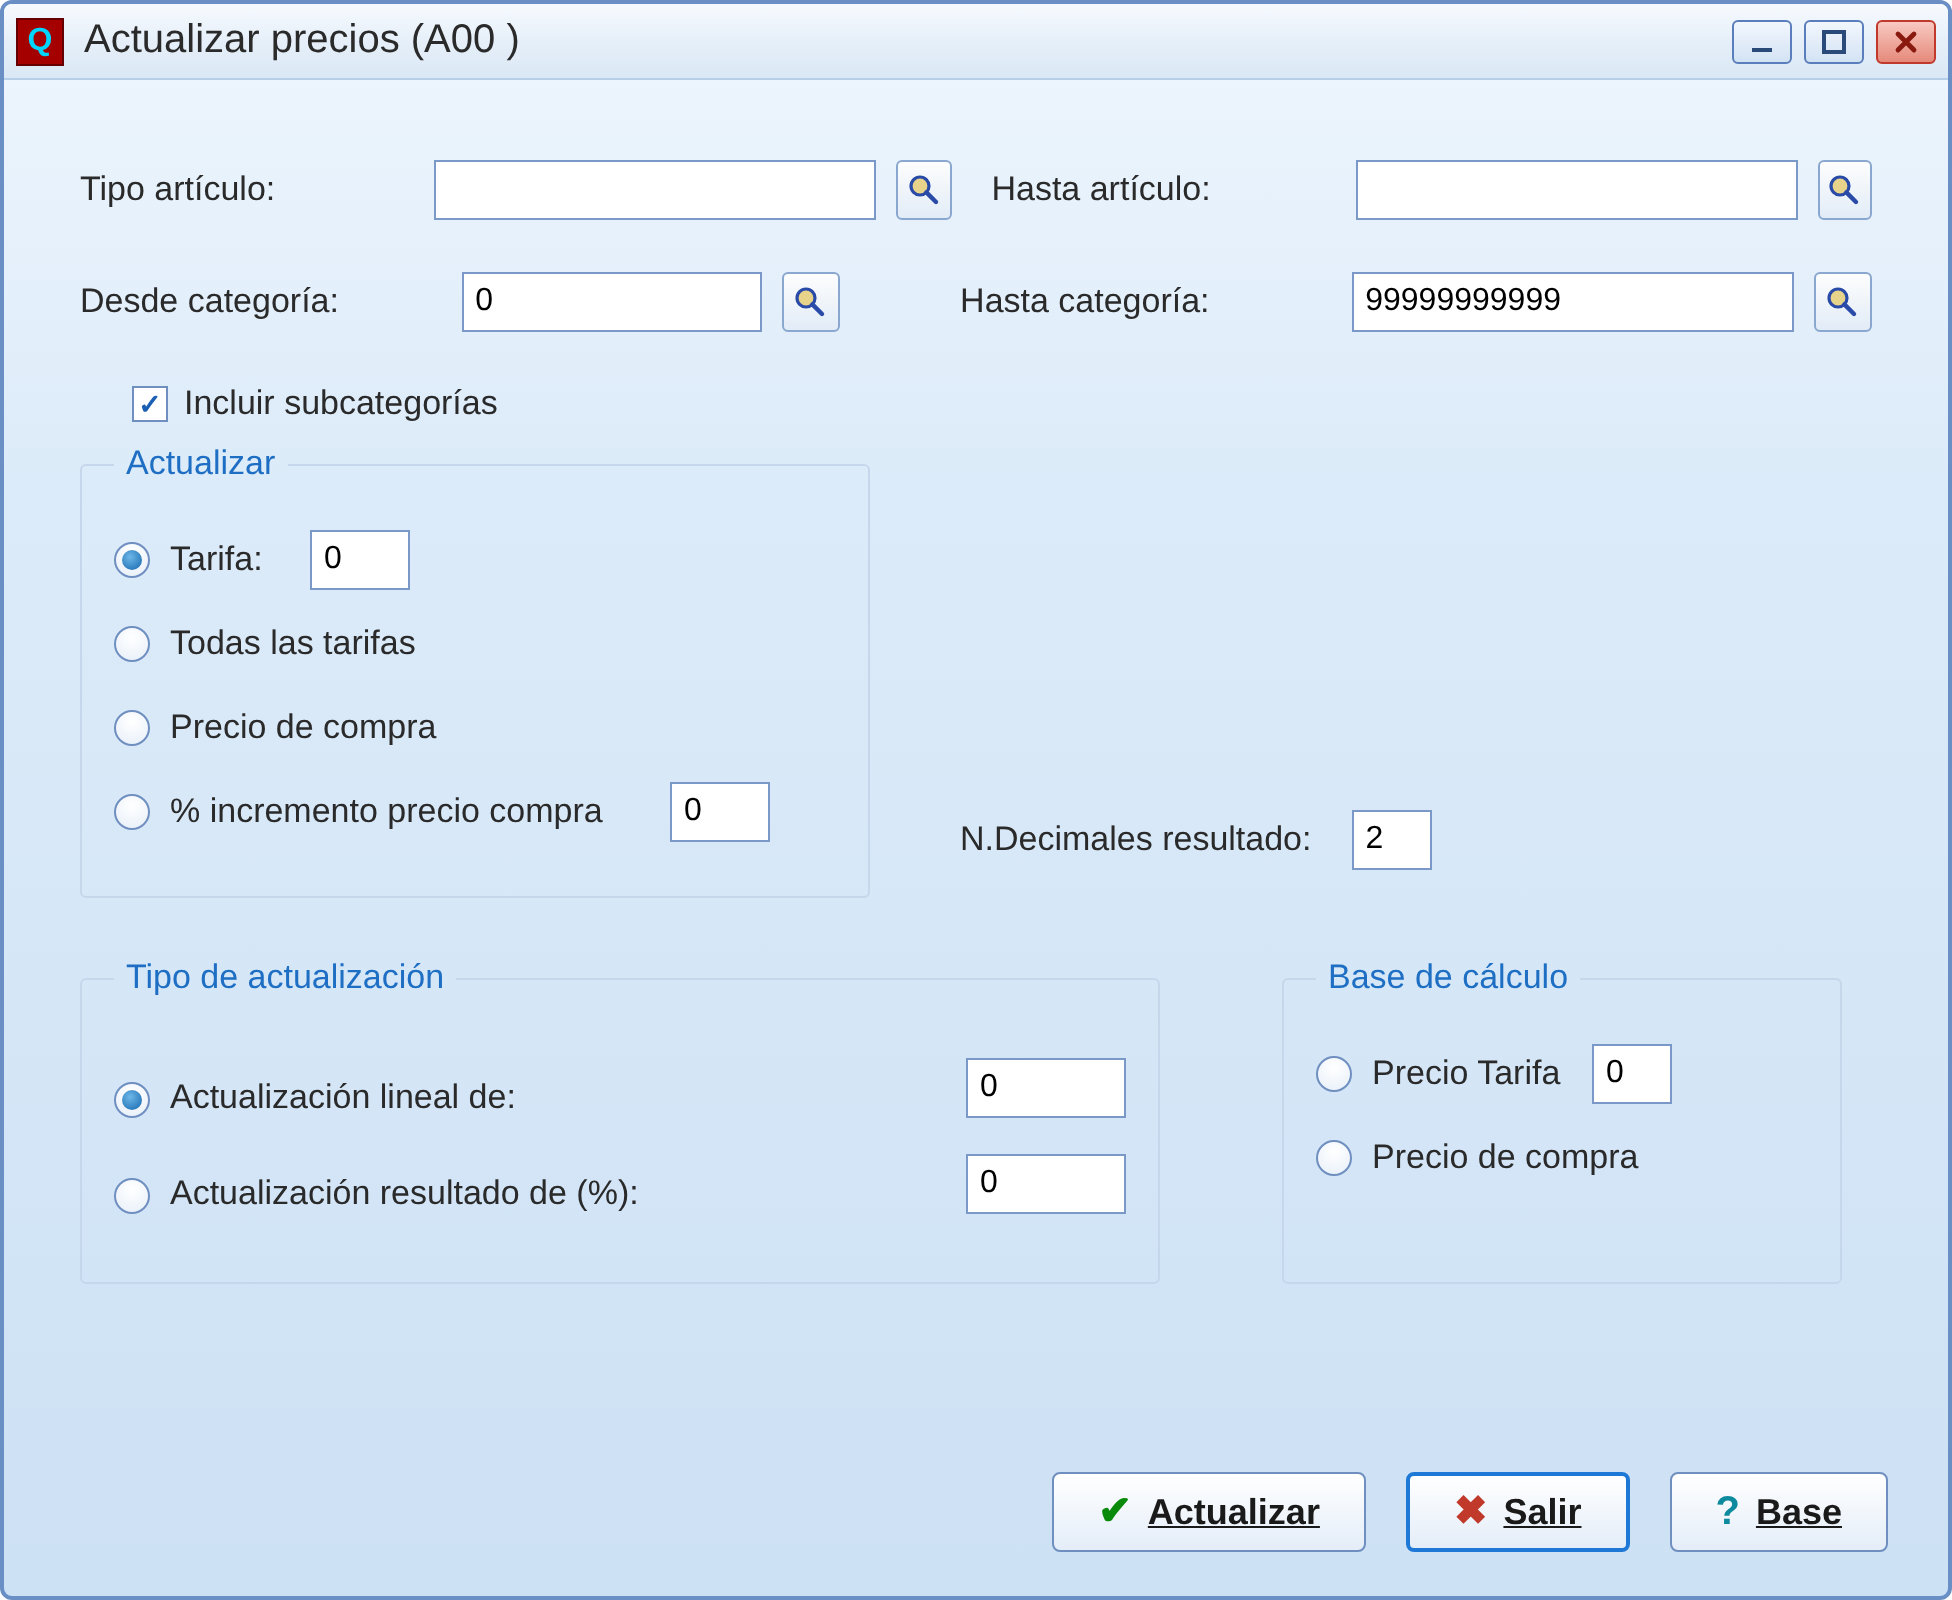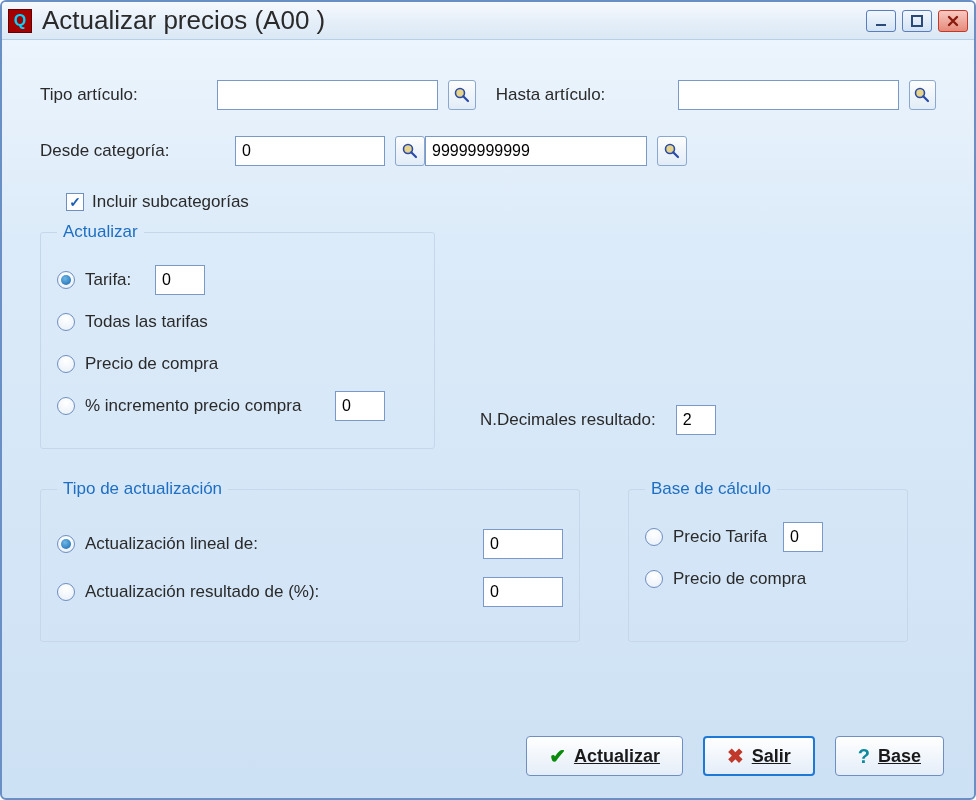--- a/index.html
+++ b/index.html
@@ -36,21 +36,21 @@
   align-items: center;
   justify-content: center;
   color: #00d6ff;
   font-weight: bold;
   font-size: 16px;
   margin-right: 10px;
 }
 .title-text {
   flex: 1;
   color: #2a2a2a;
-  font-size: 26px;
+  font-size: 20px;
 }
 .win-controls { display: flex; gap: 6px; }
 .win-btn {
   width: 30px; height: 22px;
   border: 1px solid #5a7dbb;
   border-radius: 3px;
   background: linear-gradient(to bottom, #f2f7fd, #d3e3f4);
   display: flex; align-items: center; justify-content: center;
   cursor: pointer;
 }
@@ -149,26 +149,26 @@
   left: 440px;
   bottom: 14px;
   display:flex;
   align-items:center;
 }
 .decimales-block .lbl { margin-right: 20px; }
 
 .lower-row {
   display:flex;
   margin-top: 30px;
-  gap: 48px;
+  gap: 61px;
 }
 .group-tipo { width: 540px; }
 .group-base { width: 280px; }
 
-.tipo-item { display:flex; align-items:center; margin: 18px 0; }
+.tipo-item { display:flex; align-items:flex-end; margin: 18px 0; }
 .tipo-item .lbl { flex:1; }
 .tipo-item input { margin-left: 10px; }
 
 .footer {
   position: absolute;
   bottom: 22px;
   right: 30px;
   display:flex;
   gap: 20px;
 }
@@ -246,20 +246,21 @@
 
     <div class="row">
       <span class="field-label">Desde categoría:</span>
       <input type="text" class="inp-150" value="0" style="">
       <div class="lookup-btn">
         <svg width="18" height="18" viewBox="0 0 18 18">
             <circle cx="7" cy="7" r="4.5" fill="#e8d38a" stroke="#2a4aa8" stroke-width="1.6"></circle>
             <line x1="10.2" y1="10.2" x2="15" y2="15" stroke="#2a4aa8" stroke-width="2.2" stroke-linecap="round"></line>
           </svg>
       </div>
+      <span class="field-label col2-label" style="margin-left:60px;">Hasta categoría:</span>
       <input type="text" class="inp-190" value="99999999999" style="">
       <div class="lookup-btn">
         <svg width="18" height="18" viewBox="0 0 18 18">
             <circle cx="7" cy="7" r="4.5" fill="#e8d38a" stroke="#2a4aa8" stroke-width="1.6"></circle>
             <line x1="10.2" y1="10.2" x2="15" y2="15" stroke="#2a4aa8" stroke-width="2.2" stroke-linecap="round"></line>
           </svg>
       </div>
     </div>
 
     <div class="checkbox-wrap">

